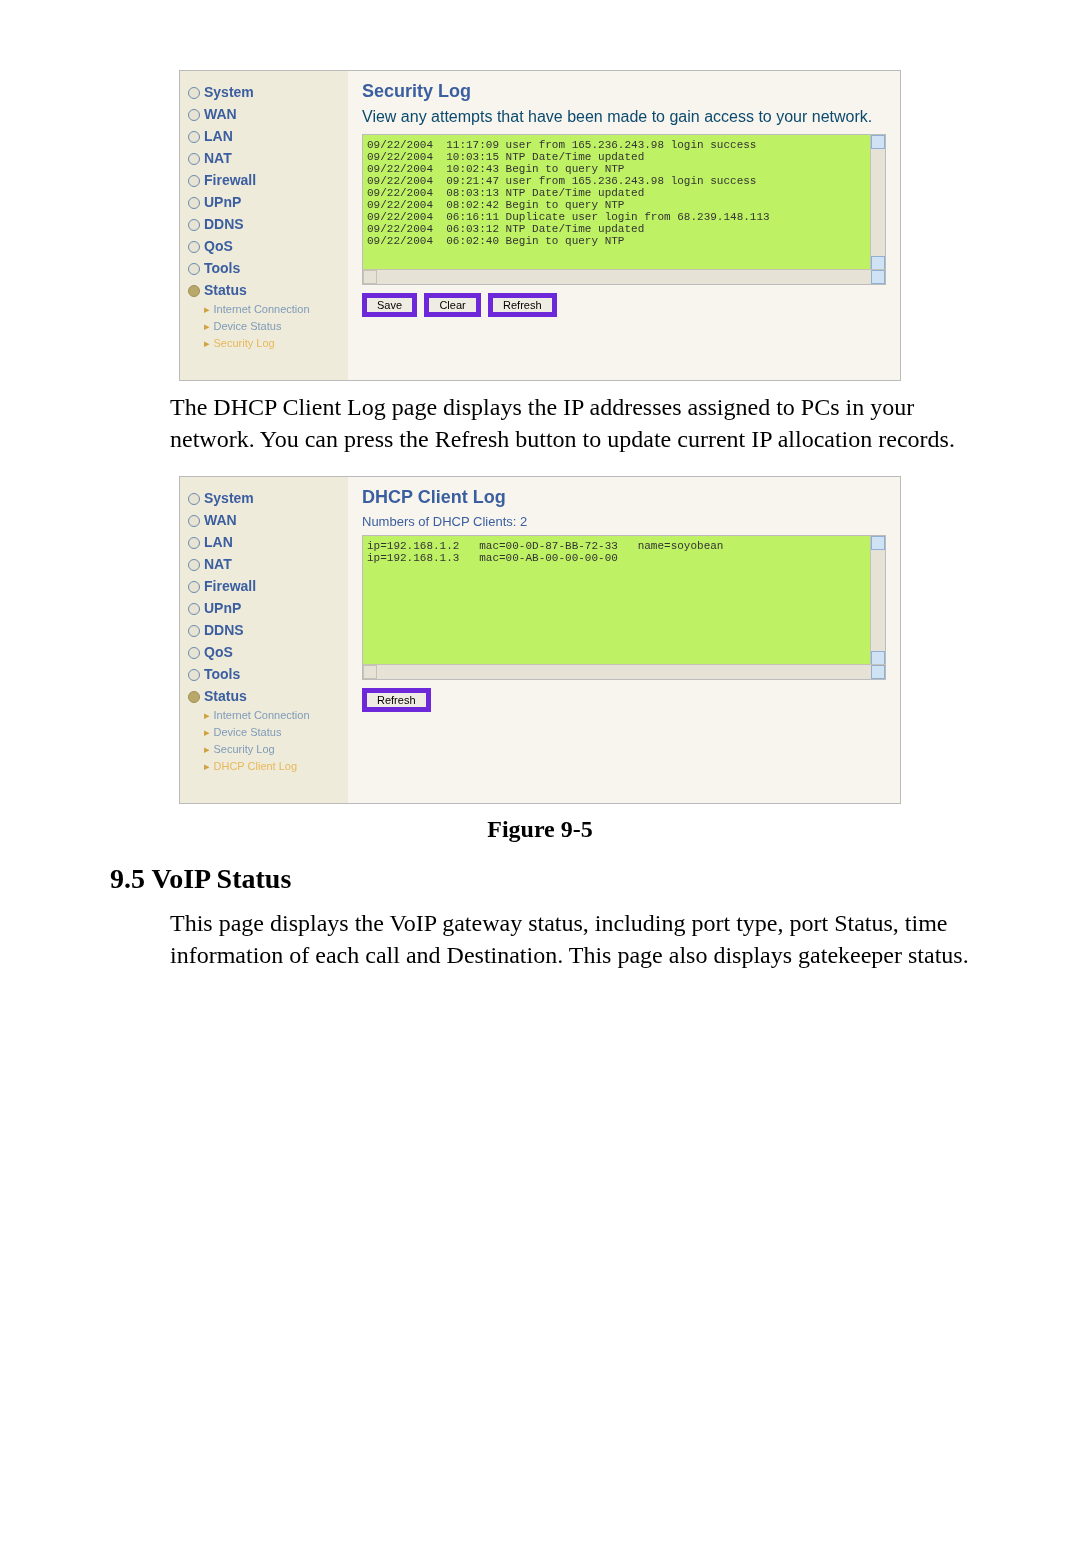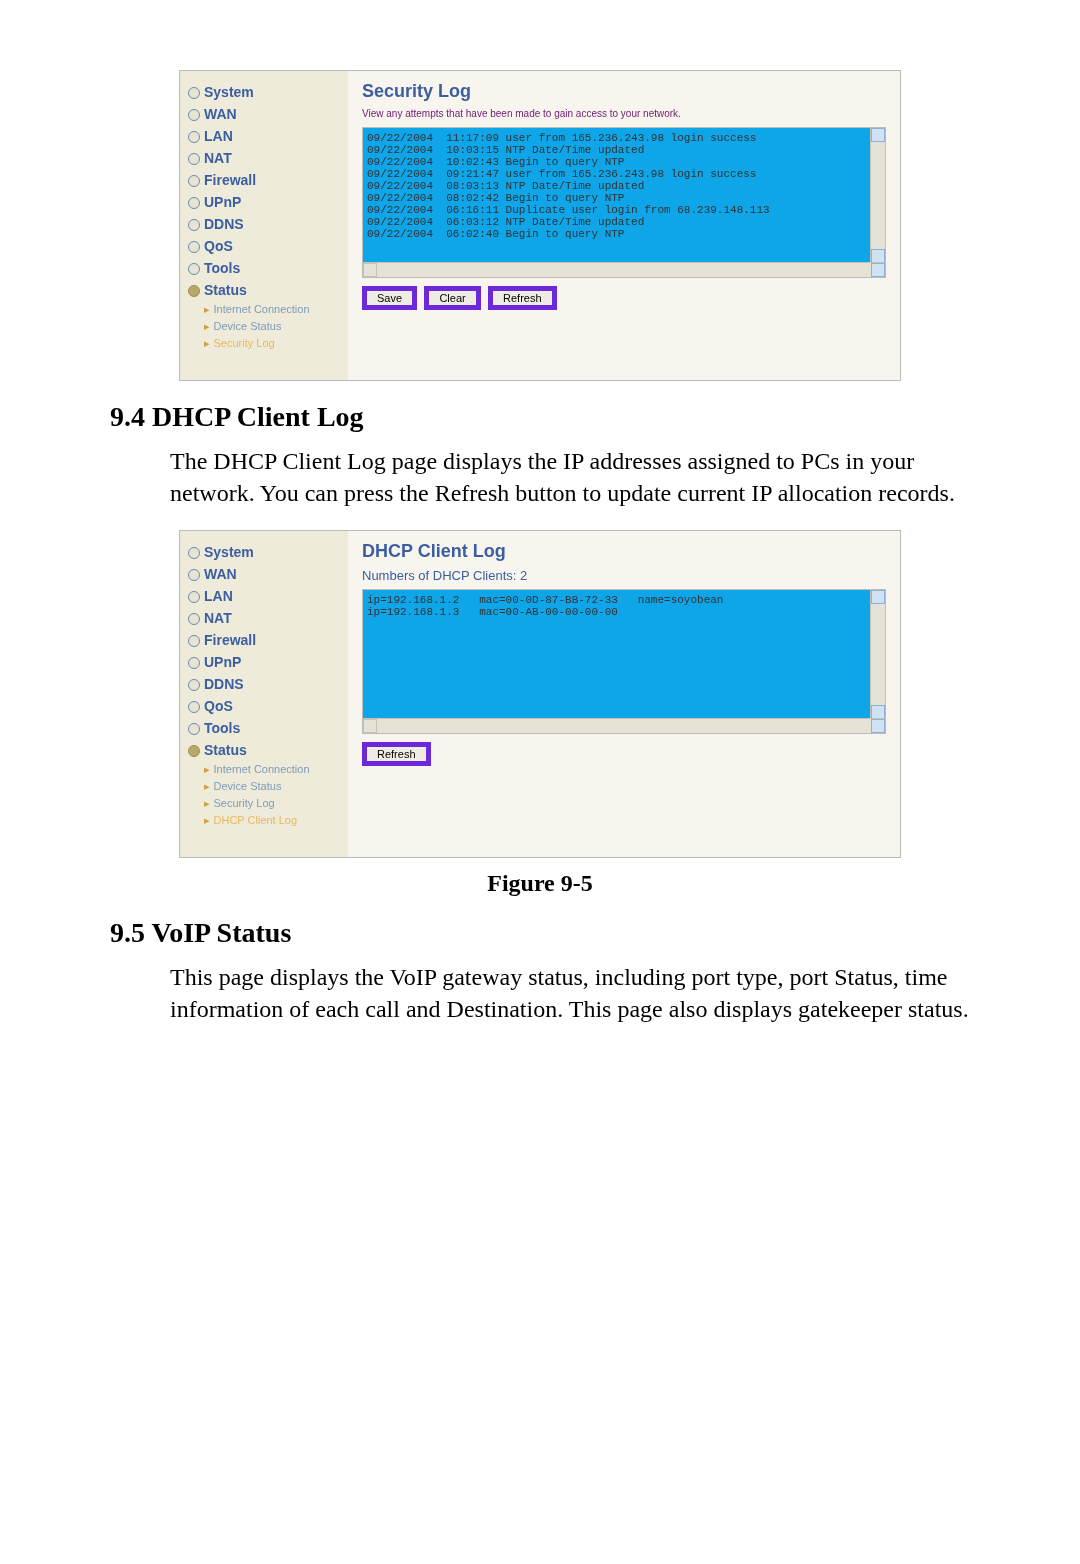--- a/index.html
+++ b/index.html
@@ -88,26 +88,26 @@
     padding: 10px 14px 14px 14px;
     background: #f7f5ee;
   }
   .main-title {
     color: #3b5ea0;
     font-weight: bold;
     font-size: 18px;
     margin-bottom: 6px;
   }
   .main-sub {
-    color: #701a75;
-    font-size: 10px;
+    color: #0c4a6e;
+    font-size: 16px;
     margin-bottom: 8px;
   }
   .log-box {
-    background: #0ea5e9;
+    background: #bef264;
     border: 1px solid #bcbcbc;
     font-family: "Courier New", monospace;
     font-size: 11px;
     color: #333;
     position: relative;
     overflow: hidden;
   }
   .log-lines {
     padding: 4px 4px;
     white-space: pre;
@@ -204,21 +204,20 @@
       </div>
       <div class="buttons-row">
         <button class="win-btn">Save</button>
         <button class="win-btn">Clear</button>
         <button class="win-btn">Refresh</button>
       </div>
     </div>
   </div>
 
 
-  <div class="section-heading">9.4 DHCP Client Log</div>
   <div class="body-para">The DHCP Client Log page displays the IP addresses assigned to PCs in your network. You can press the Refresh button to update current IP allocation records.</div>
 
   <div class="shot">
     <div class="nav-col">
       <div class="nav-item"><span class="bullet"></span><span>System</span></div>
       <div class="nav-item"><span class="bullet"></span><span>WAN</span></div>
       <div class="nav-item"><span class="bullet"></span><span>LAN</span></div>
       <div class="nav-item"><span class="bullet"></span><span>NAT</span></div>
       <div class="nav-item"><span class="bullet"></span><span>Firewall</span></div>
       <div class="nav-item"><span class="bullet"></span><span>UPnP</span></div>

